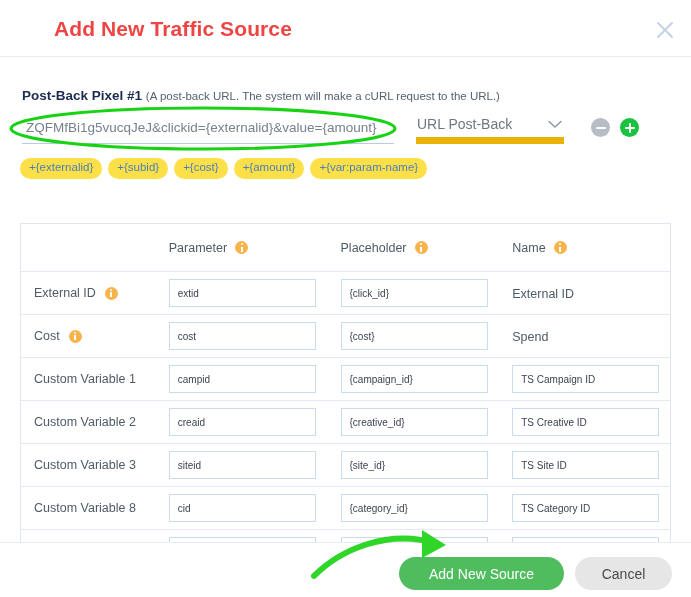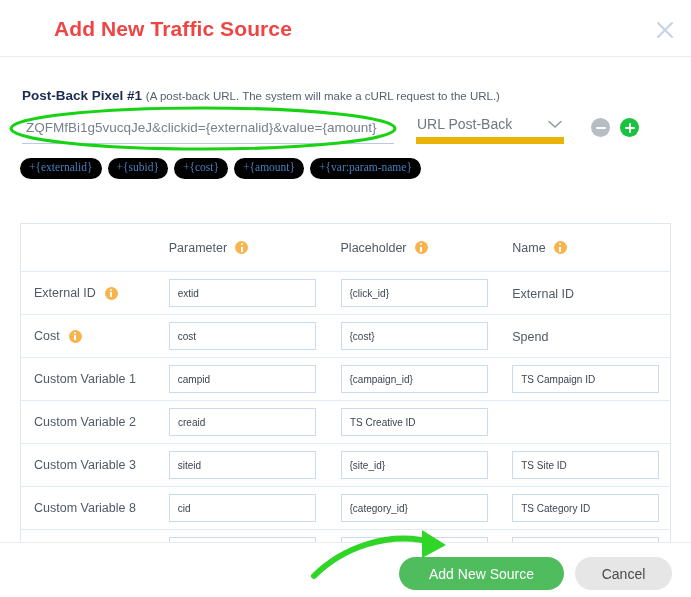--- a/index.html
+++ b/index.html
@@ -170,29 +170,28 @@
 
   
   .chips {
     position: absolute;
     left: 20px;
     top: 101px;
     display: flex;
     gap: 6px;
   }
   .chip {
-    background: #000000;
+    background: #fde047;
     color: #4a7fbd;
     border-radius: 11px;
     font-size: 11.5px;
     padding: 4px 9px 5px 9px;
     white-space: nowrap;
     cursor: pointer;
     line-height: 1;
-    font-family: Liberation Serif, serif;
   }
 
   
   .var-table {
     position: absolute;
     left: 20px;
     top: 166px;
     width: 651px;
     border: 1px solid #dfe6ef;
     border-bottom: none;
@@ -441,20 +440,23 @@
       </div>
     </div>
 
     <div class="trow">
       <div class="c-label">
         <span class="row-label">Custom Variable 2</span>
       </div>
       <div class="c-param">
         <input class="cell-input" type="text" value="creaid" style="">
       </div>
+      <div class="c-place">
+        <input class="cell-input" type="text" value="{creative_id}" style="">
+      </div>
       <div class="c-name">
         <input class="cell-input" type="text" value="TS Creative ID" style="">
       </div>
     </div>
 
     <div class="trow">
       <div class="c-label">
         <span class="row-label">Custom Variable 3</span>
       </div>
       <div class="c-param">

